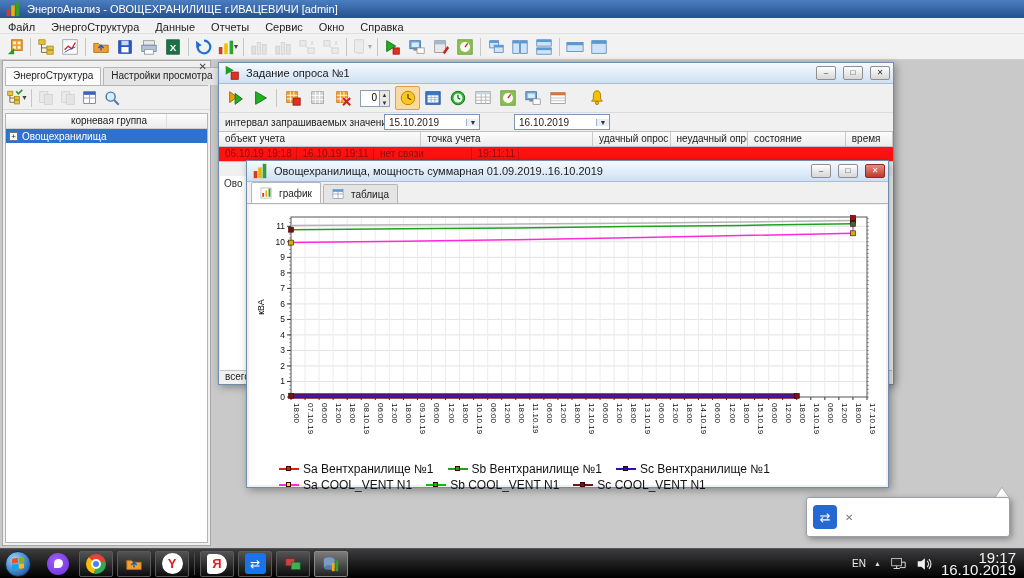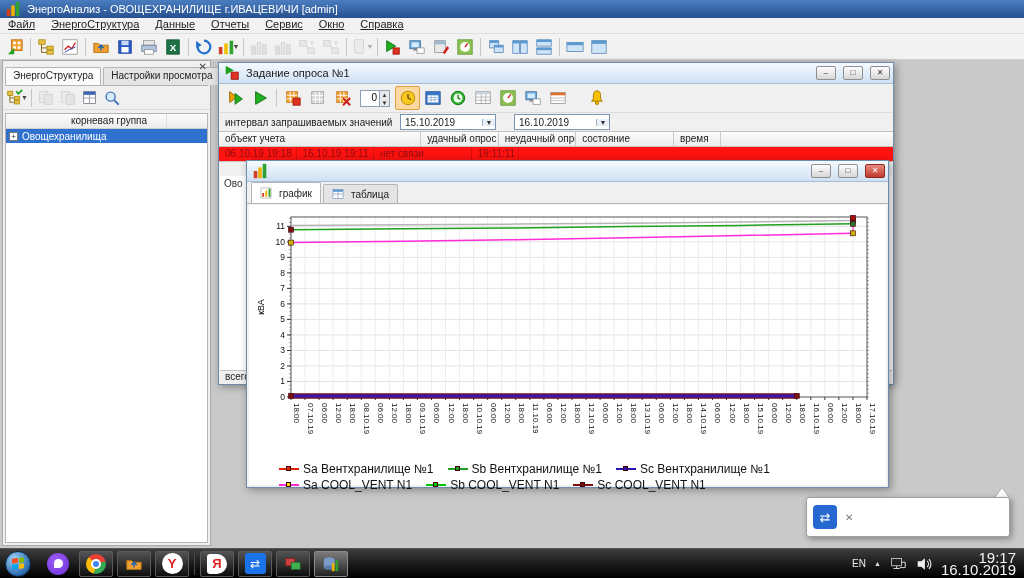--- a/index.html
+++ b/index.html
@@ -5,21 +5,21 @@
   * { margin:0; padding:0; box-sizing:border-box; }
   html,body { width:1024px; height:578px; overflow:hidden; }
   body { font-family:"Liberation Sans", sans-serif; }
   .screen { position:relative; width:1024px; height:578px; background:#c9c9c9; overflow:hidden; }
 
   
   .titlebar { position:absolute; left:0; top:0; width:1024px; height:18px;
     background:linear-gradient(180deg,#4a7ec0,#27508f); color:#fff; font-size:11px;
     display:flex; align-items:center; gap:5px; padding-left:4px; }
   .menubar { position:absolute; left:0; top:18px; width:1024px; height:16px;
-    background:#f2f2f2; border-bottom:1px solid #e0e0e0; display:flex; align-items:flex-start; font-size:11px; color:#222;text-decoration:underline; }
+    background:#f2f2f2; border-bottom:1px solid #e0e0e0; display:flex; align-items:flex-end; font-size:11px; color:#222; }
   .menubar span { padding:0 8px; cursor:default; }
   .toolbar { position:absolute; left:0; top:34px; width:1024px; height:26px;
     background:#f2f2f2; border-bottom:1px solid #cfcfcf; display:flex; align-items:center; padding-left:3px; }
   .tb-ico { width:24px; height:22px; display:flex; align-items:center; justify-content:center; border-radius:2px; }
   .tb-ico.disabled { opacity:.4; filter:grayscale(1); }
   .tb-sep { width:1px; height:18px; background:#c6c6c6; margin:0 3px; }
   .tb-arrow { font-size:7px; color:#444; margin-left:-2px; }
 
   
   .leftpanel { position:absolute; left:2px; top:60px; width:209px; height:486px;
@@ -490,32 +490,33 @@
         <div style="width: 14px;"></div>
         <div class="tb-ico">
           <svg viewBox="0 0 20 20" width="18" height="18">
             <path d="M10 2 C7 2 6 4.5 6 7.5 L6 11 L4 13.5 L16 13.5 L14 11 L14 7.5 C14 4.5 13 2 10 2 Z" fill="#f8c000" stroke="#a07800"></path>
             <circle cx="10" cy="15.5" r="1.8" fill="#f8c000" stroke="#a07800"></circle>
           </svg>
         </div>
       </div>
     <div class="interval-row">
       <span>интервал запрашиваемых значений</span>
-      <div class="datebox" style="left:181px">
+      <div class="datebox" style="left:165px">
         <span class="dv">15.10.2019</span>
         <span class="da">▼</span>
       </div>
       <div class="datebox" style="left:295px">
         <span class="dv">16.10.2019</span>
         <span class="da">▼</span>
       </div>
     </div>
     <div class="ptable" id="polltable">
         <div class="trow head">
           <div class="tcell" style="width: 30%;">объект учета</div>
+          <div class="tcell" style="width: 25.5%;">точка учета</div>
           <div class="tcell" style="width: 11.5%;">удачный опрос</div>
           <div class="tcell" style="width: 11.5%;">неудачный опрос</div>
           <div class="tcell" style="width: 14.5%;">состояние</div>
           <div class="tcell" style="width: 7%;">время</div>
         </div>
         <div class="trow alarm">
           <div class="tcell" style="width: 11.5%;">06.10.19 19:18</div>
           <div class="tcell" style="width: 11.5%;">16.10.19 19:11</div>
           <div class="tcell" style="width: 14.5%;">нет связи</div>
           <div class="tcell" style="width: 7%;">19:11:11</div>
@@ -531,20 +532,21 @@
 
   <div class="win win2">
     <div class="wtitle">
       <span style="display:flex">
           <svg viewBox="0 0 20 20" width="18" height="18">
             <rect x="3" y="10" width="4" height="8" fill="#d04020"></rect>
             <rect x="8" y="6" width="4" height="12" fill="#f0b000"></rect>
             <rect x="13" y="2" width="4" height="16" fill="#30a030"></rect>
           </svg>
         </span>
+      <span>Овощехранилища, мощность суммарная 01.09.2019..16.10.2019</span>
       <span class="grow"></span>
       <span class="wbtn">–</span>
       <span class="wbtn">□</span>
       <span class="wbtn close-red">✕</span>
     </div>
     <div class="tabbar" id="charttabs">
         <span class="ctab active">
           <span style="display:flex;transform:scale(.7)">
             <svg viewBox="0 0 20 20" width="18" height="18">
               <rect x="2" y="2" width="16" height="16" fill="#fff" stroke="#888" stroke-width="0.8"></rect>

